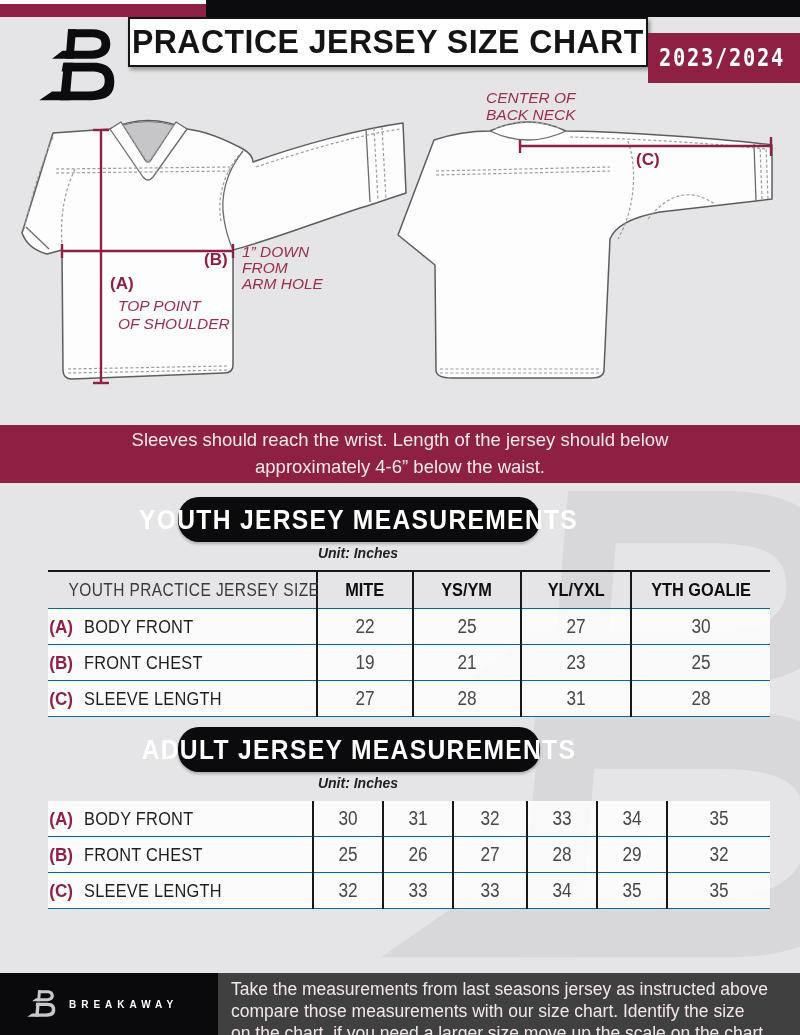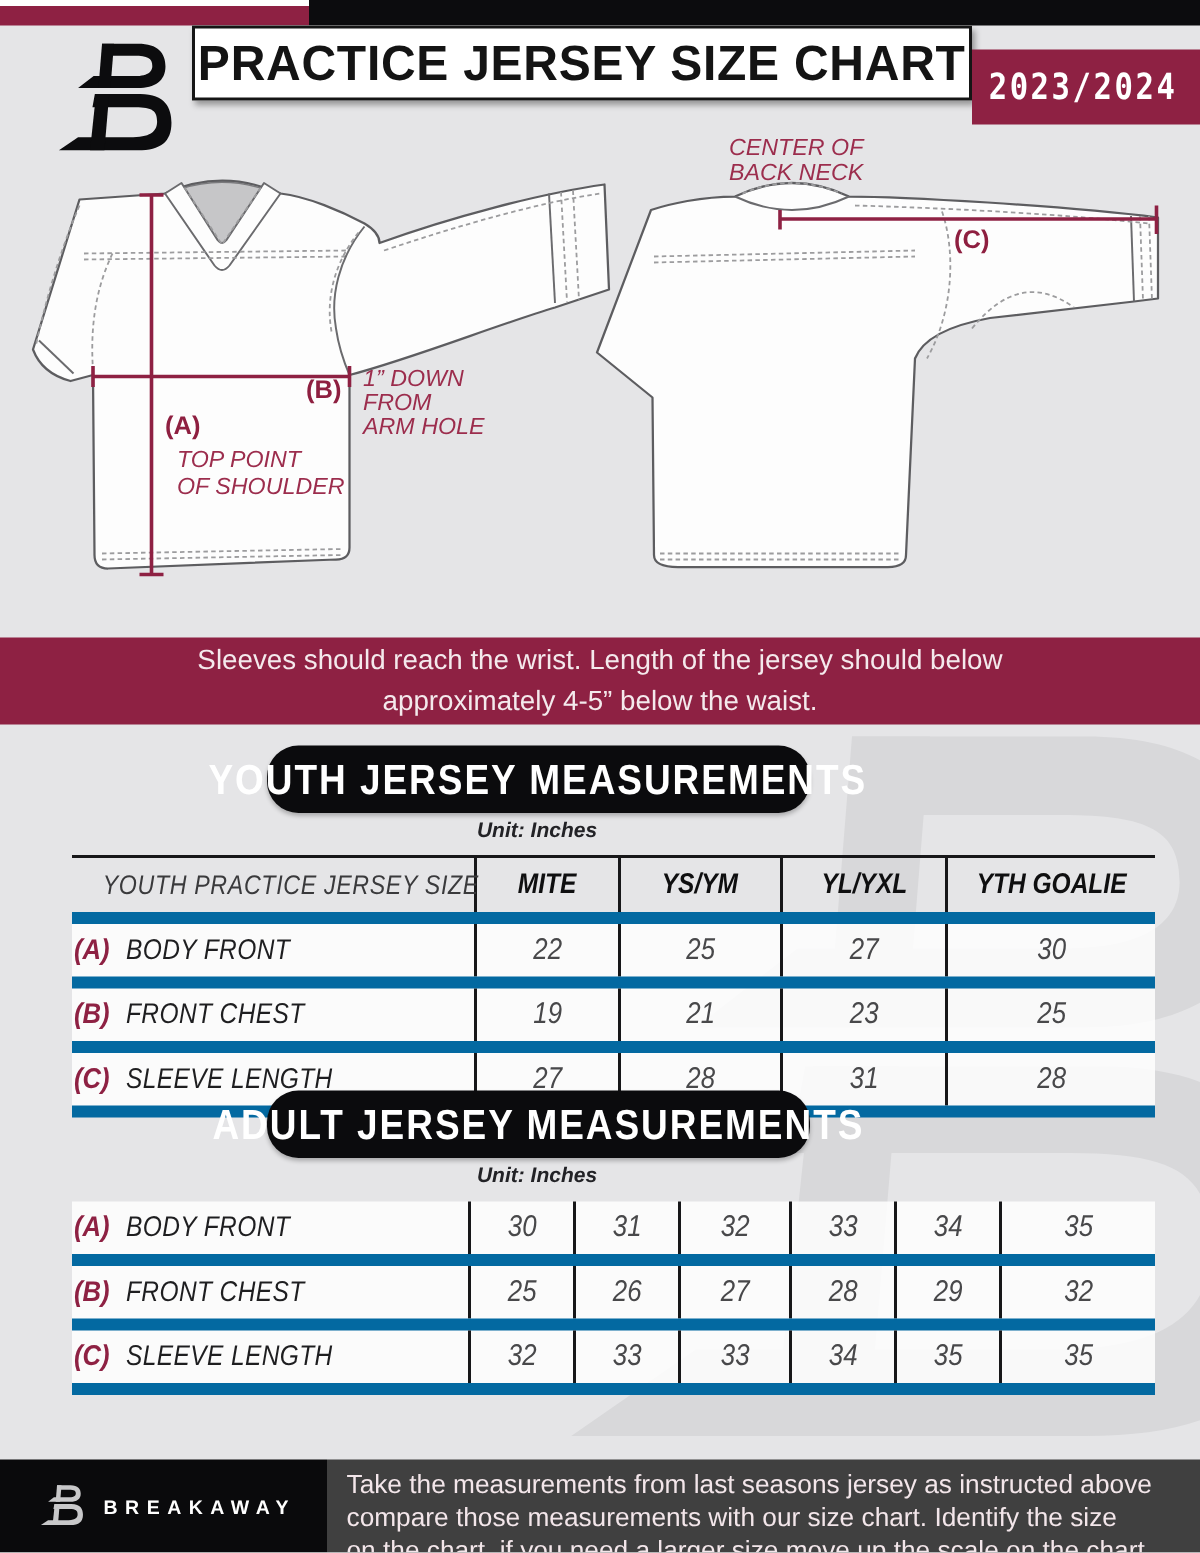--- a/index.html
+++ b/index.html
@@ -39,41 +39,41 @@
   
   .section-banner{position:absolute;left:178px;width:362px;height:45px;background:#0b0b0d;border-radius:21px;
     display:flex;align-items:center;justify-content:center;z-index:2;box-shadow:0 2px 3px rgba(0,0,0,.25);}
   .section-banner .txt{color:#ffffff;font-weight:bold;font-size:28px;letter-spacing:1.5px;
     transform:scaleX(.88);white-space:nowrap;}
   .unit{position:absolute;left:258px;width:200px;text-align:center;font-style:italic;font-size:14px;
     font-weight:600;color:#222226;z-index:2;}
 
   
   .size-table{position:absolute;left:48px;width:722px;border-collapse:collapse;table-layout:fixed;z-index:2;}
-  .size-table th,.size-table td{border-bottom:8px solid #0369a1;height:35px;padding:0;text-align:center;font-style:italic;}
+  .size-table th,.size-table td{border-bottom:1px solid #0369a1;height:35px;padding:0;text-align:center;}
   .size-table tr.hdr th{border-top:2px solid #171719;height:36px;font-weight:normal;}
   .size-table th + th,.size-table td + td{border-left:2px solid #171719;}
   .size-table tr.datarow td{background:rgba(255,255,255,.83);}
   .cnd{display:inline-block;transform:scaleX(.86);white-space:nowrap;}
   .hdr-label{font-size:18px;color:#3a3a3c;letter-spacing:.5px;}
   .hdr-size{font-size:19px;font-weight:bold;color:#0f0f10;}
   .num{font-size:20px;color:#48484a;}
   td.lbl{text-align:left;}
   .key{display:inline-block;color:#8e2143;font-weight:bold;font-size:19px;margin-right:10px;
     transform:scaleX(.9);}
   .lbl-txt{font-size:19px;color:#1e1e20;transform-origin:left center;letter-spacing:.3px;}
 
   
   .watermark{position:absolute;left:360px;top:470px;color:#d8d8da;z-index:1;}
 
   
   .footer-black{position:absolute;left:0;top:973px;width:218px;height:62px;background:#0a0a0c;
     display:flex;align-items:center;z-index:2;}
   .footer-logo{margin-left:26px;color:#c8c8ca;}
-  .footer-brand{color:#ffffff;font-size:13px;font-weight:bold;letter-spacing:5px;margin-left:13px;
+  .footer-brand{color:#ffffff;font-size:10px;font-weight:bold;letter-spacing:5px;margin-left:13px;
     white-space:nowrap;}
   .footer-maroon{position:absolute;left:218px;top:973px;width:582px;height:62px;background:#404040;
     color:#f3e6ea;font-size:17.5px;line-height:1.27;padding:5px 0 0 13px;box-sizing:border-box;z-index:2;}
 </style>
 </head>
 <body>
 
 <svg width="0" height="0" style="position:absolute">
   <symbol id="blogo" viewBox="0 0 100 104">
     <path fill="currentColor" d="M40,4 L70,4 C87,4 93,12 93,23 C93,35 84,41 70,41 L20,41 L33,31 L67,31 C80,31 82,26 82,22.5 C82,16 78,14 67,14 L40,14 Z"></path>
@@ -159,21 +159,21 @@
     <text class="mcap" x="242" y="190">1” DOWN</text>
     <text class="mcap" x="242" y="206">FROM</text>
     <text class="mcap" x="242" y="222">ARM HOLE</text>
     <text class="mcap" x="486" y="36">CENTER OF</text>
     <text class="mcap" x="486" y="53">BACK NECK</text>
     <text class="mkey" x="636" y="98">(C)</text>
   </svg>
 
   <div class="notice">
     <div>Sleeves should reach the wrist. Length of the jersey should below</div>
-    <div>approximately 4-5” below the waist.</div>
+    <div>approximately 4-6” below the waist.</div>
   </div>
 
   <div class="section-banner" style="top:497px">
     <span class="txt">YOUTH JERSEY MEASUREMENTS</span>
   </div>
   <div class="unit" style="top:545px">Unit: Inches</div>
 
   <table class="size-table" style="top:570px">
     <colgroup>
         <col style="width:37.3%">

